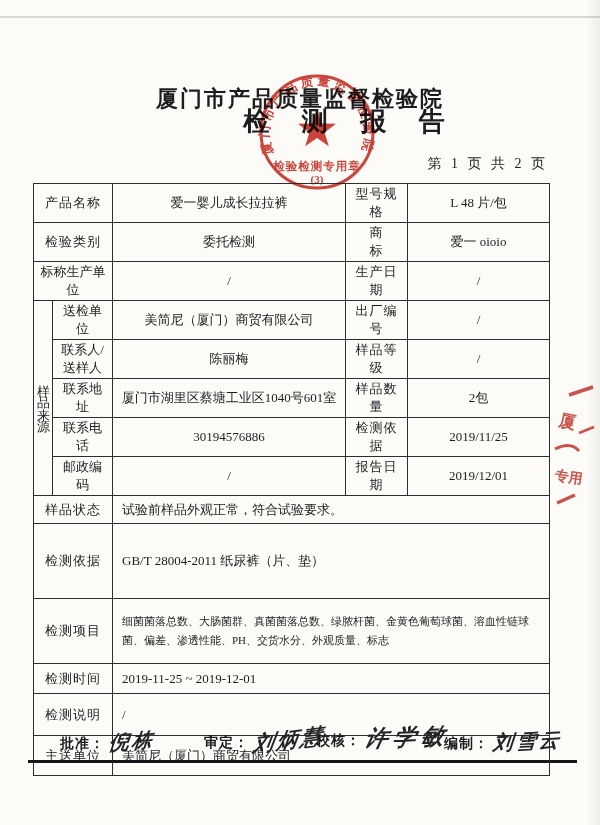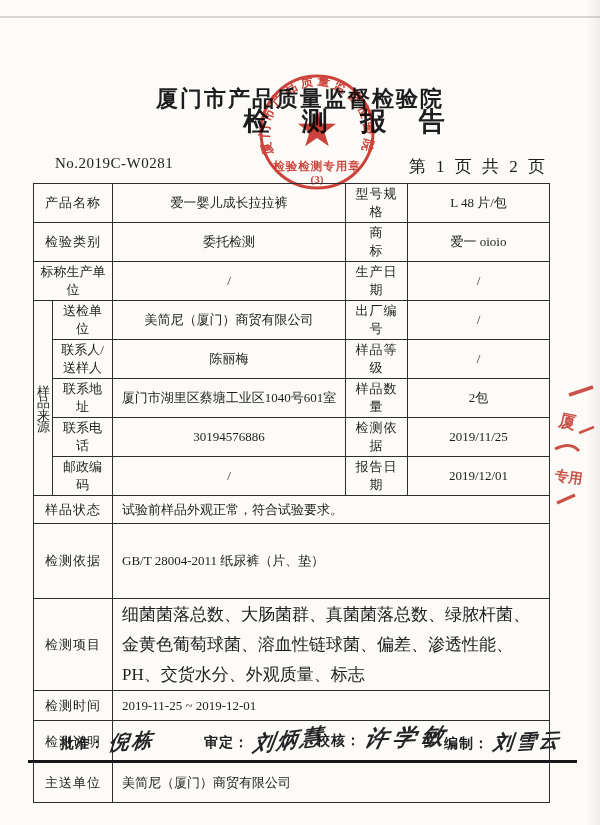--- a/index.html
+++ b/index.html
@@ -8,38 +8,38 @@
   .paper-top-edge{position:absolute;left:0;top:16px;width:100%;height:2px;background:#d8d7d2;}
   .paper-right-shade{position:absolute;right:0;top:0;width:14px;height:100%;
     background:linear-gradient(to right, rgba(0,0,0,0), rgba(0,0,0,0.05));}
 
   
   .institute{position:absolute;left:0;top:84px;width:100%;text-align:center;
     font-size:22px;font-weight:bold;letter-spacing:2px;}
   .report-title{position:absolute;left:0;top:104px;width:100%;text-align:center;
     font-size:26px;font-weight:bold;letter-spacing:13px;text-indent:13px;padding-left:44px;}
   .report-no{position:absolute;left:55px;top:155px;font-size:15px;letter-spacing:.5px;}
-  .page-info{position:absolute;right:52px;top:155px;font-size:17px;letter-spacing:3px;}
+  .page-info{position:absolute;right:52px;top:155px;font-size:14px;letter-spacing:3px;}
 
   
   .seal{position:absolute;left:255px;top:70px;width:124px;height:124px;
     mix-blend-mode:multiply;opacity:.92;}
   .side-seal{position:absolute;left:541px;top:383px;width:59px;height:125px;
     mix-blend-mode:multiply;opacity:.85;}
 
   
   .report-table{position:absolute;left:33px;top:183px;border-collapse:collapse;table-layout:fixed;width:516px;}
   .report-table td{border:1.6px solid #2d2d30;font-size:13px;padding:1px 4px;
     text-align:center;vertical-align:middle;overflow:hidden;}
   .report-table td.lbl{letter-spacing:1px;}
   .report-table td.wraplbl{word-break:break-all;line-height:1.35;padding:1px 6px;}
   .report-table td.left{text-align:left;padding-left:9px;}
   .report-table td.vstrip{writing-mode:vertical-rl;letter-spacing:12px;padding:4px 0;
     font-size:13px;}
-  .report-table td.items{line-height:1.75;font-size:17px;}
+  .report-table td.items{line-height:1.75;font-size:11px;}
   .r32{height:32px}.r33{height:33px}.r28{height:28px}.r34{height:34px}.r30{height:30px}
   .r26{height:26px}.r27{height:27px}.r75{height:75px}.r65{height:65px}.r42{height:42px}.r40{height:40px}
 
   
   .sig-row{position:absolute;left:0;top:722px;width:600px;height:38px;font-size:14px;}
   .sig{position:absolute;white-space:nowrap;}
   .sig .lab{font-weight:bold;letter-spacing:1px;margin-left:20px;}
   .handwriting{display:inline-block;font-style:italic;font-weight:bold;font-size:20px;
     letter-spacing:3px;transform:rotate(-4deg) skewX(-10deg);margin-left:4px;color:#242427;}
   .sig-approve{left:40px;top:6px}
@@ -52,21 +52,20 @@
 </style>
 </head>
 <body>
 
 <div class="paper">
   <div class="paper-top-edge"></div>
   <div class="paper-right-shade"></div>
 
   <div class="institute">厦门市产品质量监督检验院</div>
   <div class="report-title">检 测 报 告</div>
-  <div class="report-no">No.2019C-W0281</div>
   <div class="page-info">第 1 页 共 2 页</div>
 
   <div class="seal">
     <svg width="124" height="124" viewBox="0 0 124 124">
       <defs>
         <path id="sealArc" d="M 17,80 A 48,48 0 1 1 107,80" fill="none"></path>
       </defs>
       <circle cx="62" cy="62" r="56" fill="none" stroke="#cb342c" stroke-width="3"></circle>
       <text font-size="12.5" fill="#cb342c" letter-spacing="3.5" font-weight="bold" font-family="Liberation Serif, serif">
         <textPath href="#sealArc" startOffset="50%" text-anchor="middle">厦门市产品质量监督检验院</textPath>

